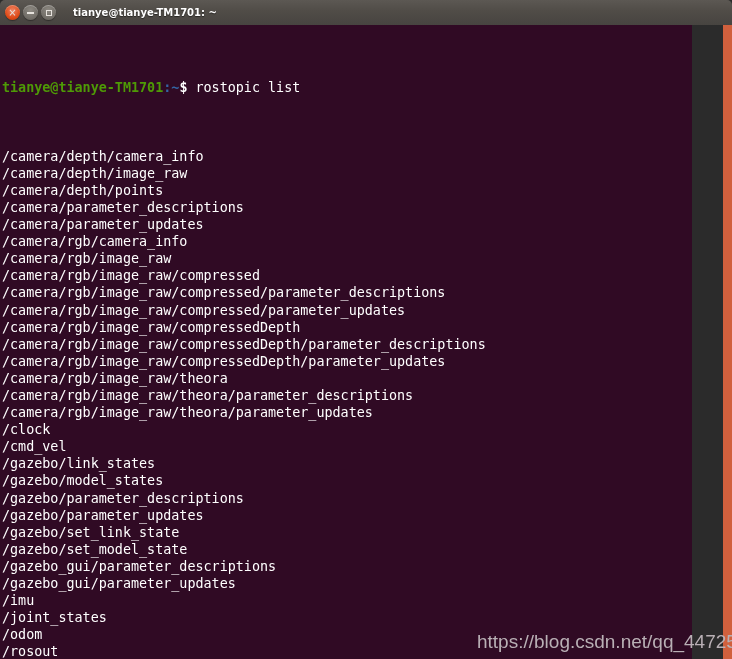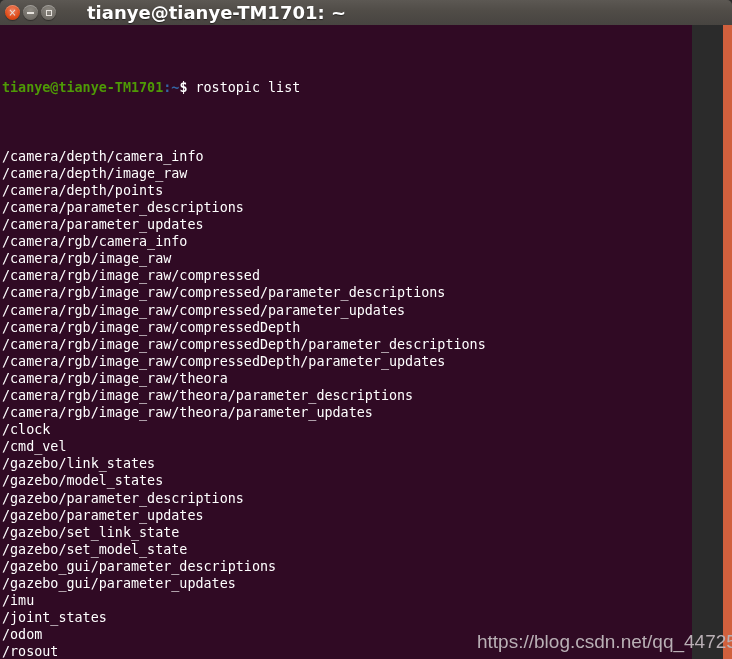--- a/index.html
+++ b/index.html
@@ -69,23 +69,23 @@
     width: 7px;
     height: 2px;
     background: #e6e2dd;
     position: absolute;
     left: 0; right: 0; top: 0; bottom: 0;
     margin: auto;
   }
   #title-text {
     color: #ffffff;
     font-family: "DejaVu Sans", sans-serif;
-    font-size: 18px;
+    font-size: 10px;
     font-weight: bold;
-    margin-left: 28px;
+    margin-left: 14px;
     white-space: nowrap;
     text-shadow: 0 1px 1px rgba(0,0,0,0.5);
   }
 
   
   #terminal {
     position: absolute;
     top: 25px; left: 0;
     width: 692px;
     height: 634px;

